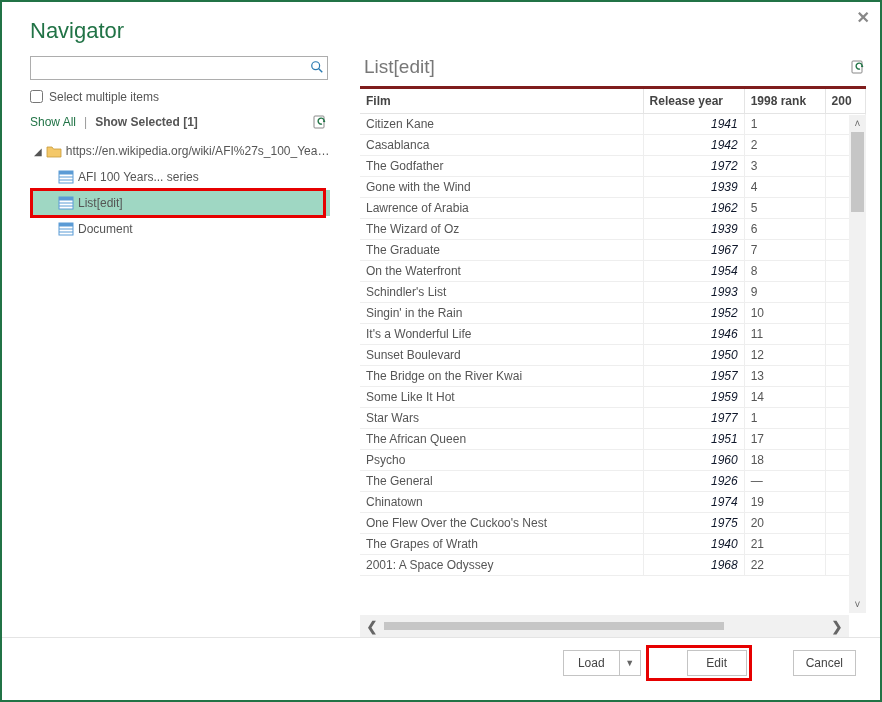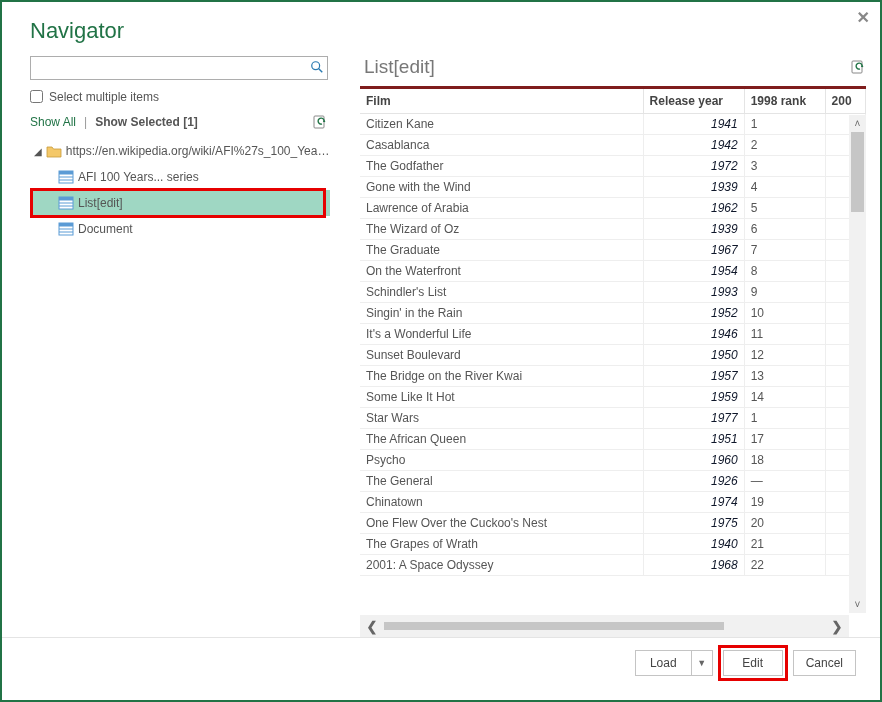--- a/index.html
+++ b/index.html
@@ -159,20 +159,21 @@
     background: #fff;
   }
   .btn {
     height: 26px; min-width: 60px;
     border: 1px solid #c4c4c4;
     background: #fff;
     color: #444;
     font-family: inherit; font-size: 12px;
     padding: 0 12px;
     cursor: pointer;
+    margin-left: 36px;
   }
   .split-btn {
     display: inline-flex;
     height: 26px;
     border: 1px solid #c4c4c4;
     background: #fff;
   }
   .split-btn .main { padding: 0 14px; display:flex; align-items:center; border-right:1px solid #c4c4c4; cursor:pointer; }
   .split-btn .caret { width: 20px; display:flex; align-items:center; justify-content:center; cursor:pointer; color:#666; font-size:9px; }
   .edit-highlight {

